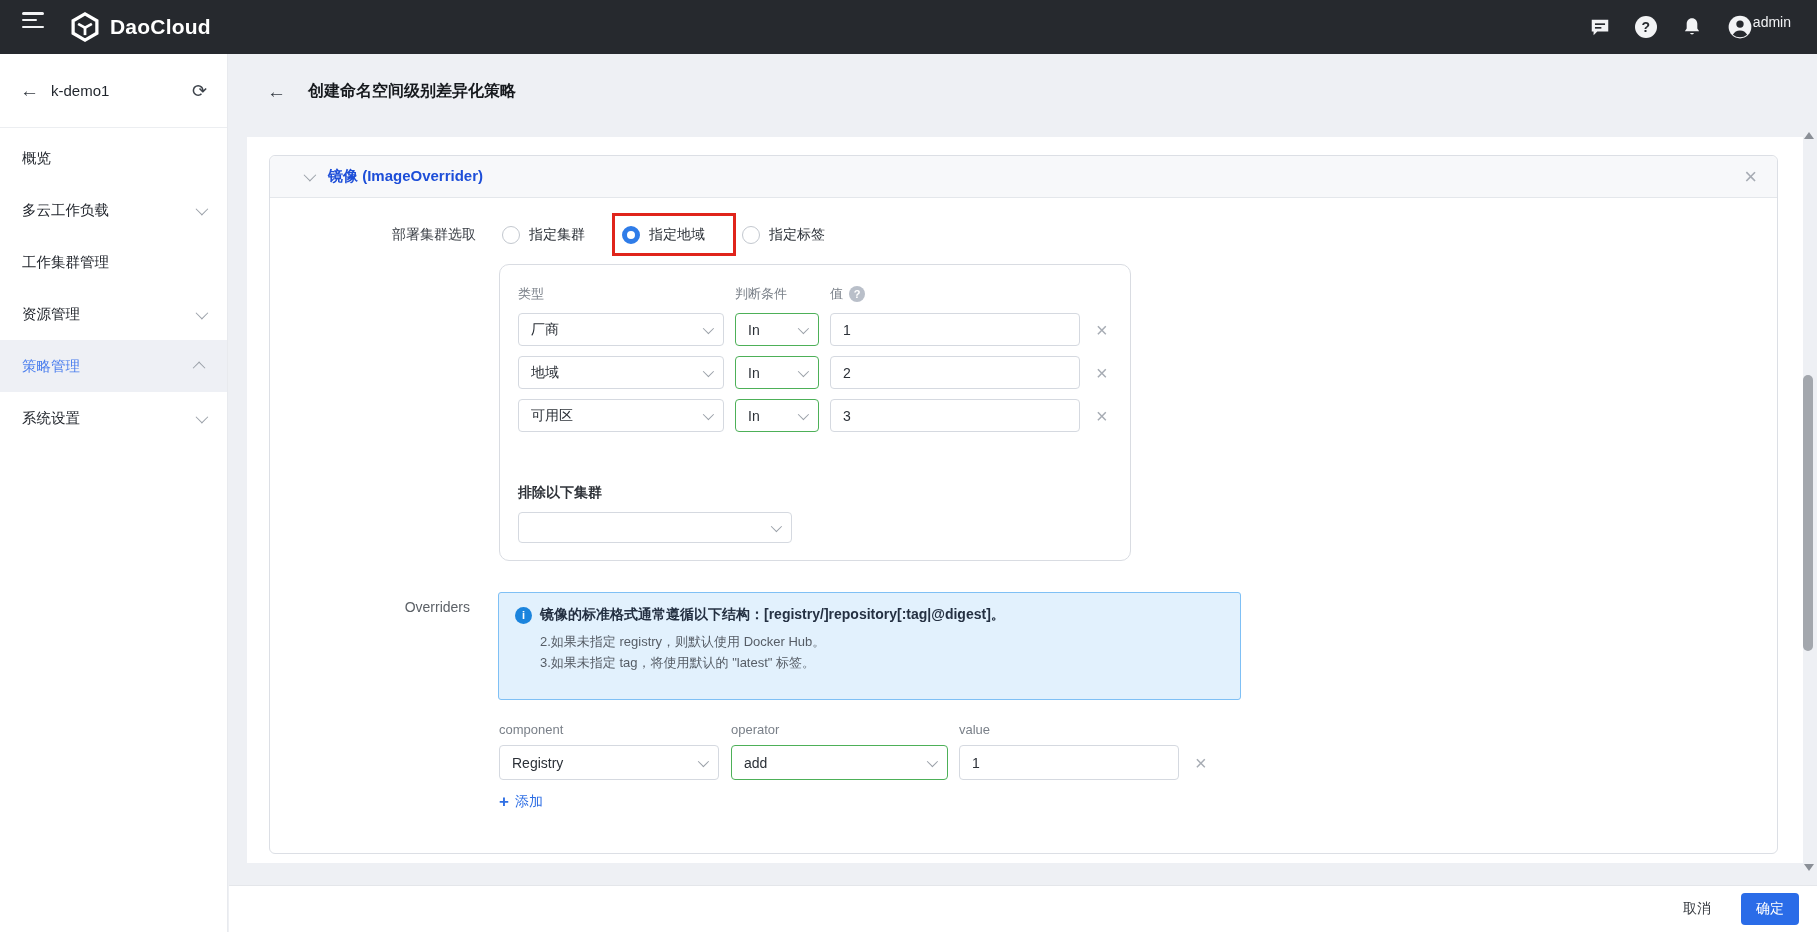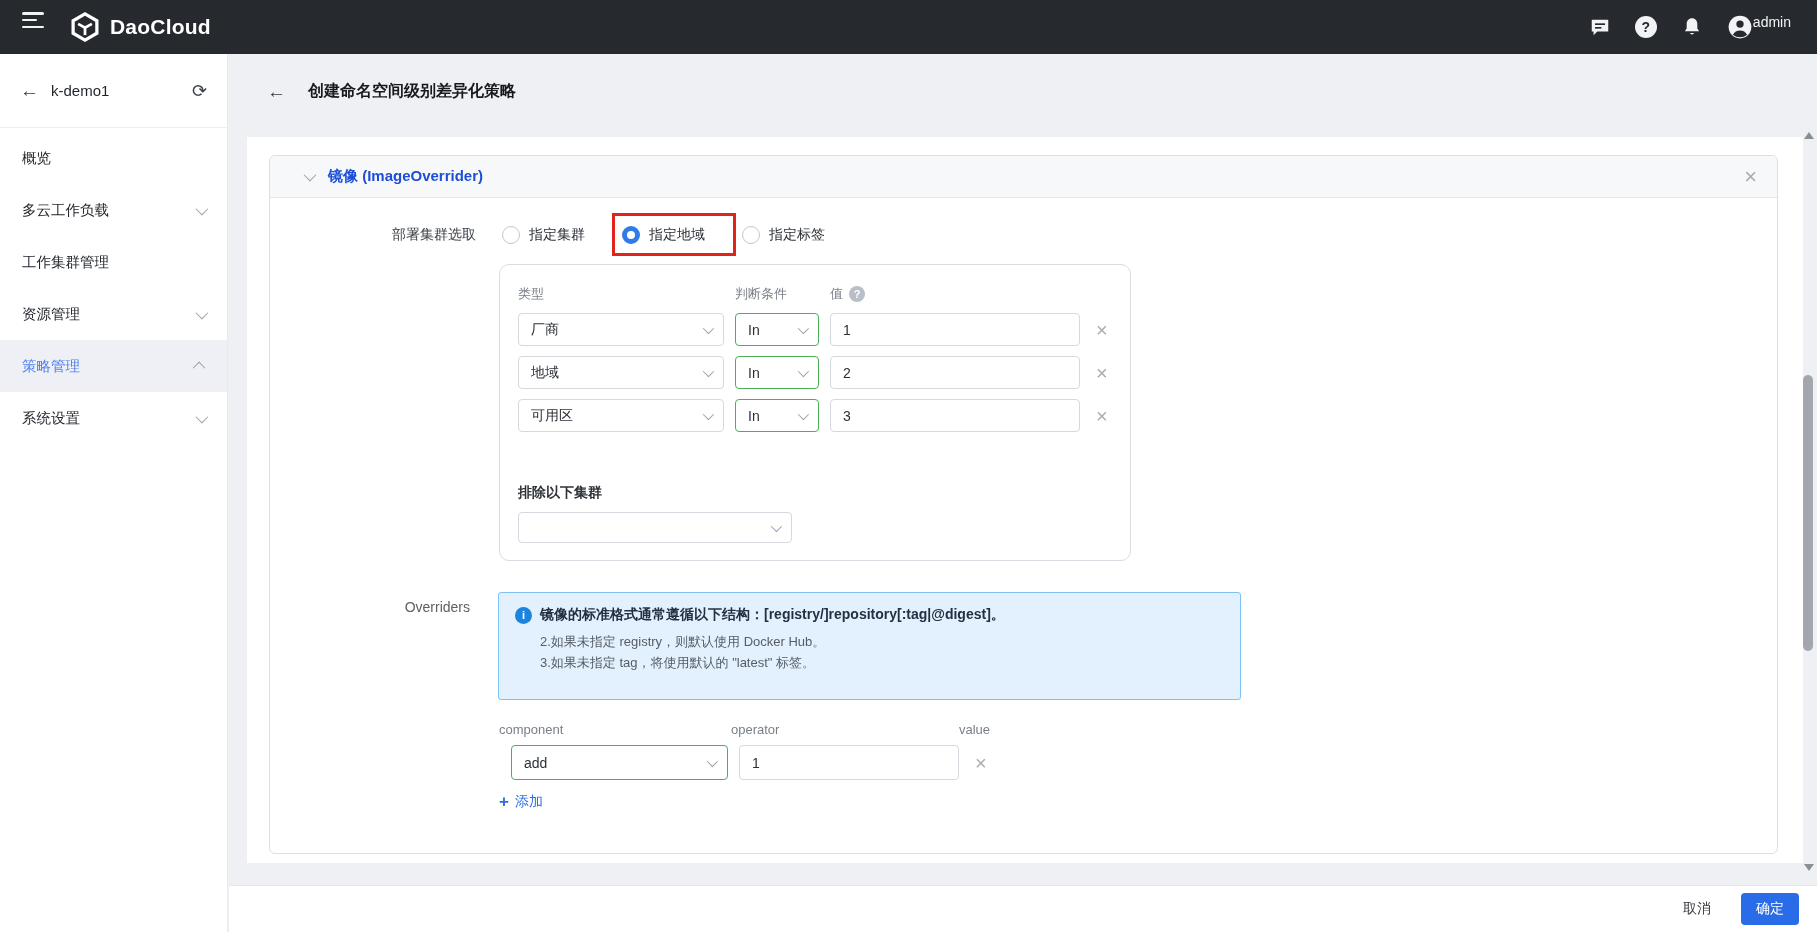--- a/index.html
+++ b/index.html
@@ -309,20 +309,24 @@
             <div>3.如果未指定 tag，将使用默认的 "latest" 标签。</div>
           </div>
         </div>
 
         <div class="kv-labels">
           <span class="l1">component</span>
           <span class="l2">operator</span>
           <span class="l3">value</span>
         </div>
         <div class="kv-row">
+          <div class="sel w-comp">
+            <span>Registry</span>
+            <span class="chev down"></span>
+          </div>
           <div class="sel green w-op">
             <span>add</span>
             <span class="chev down"></span>
           </div>
           <input class="txt-input w-kvval" value="1" style="">
           <span class="row-x">×</span>
         </div>
         <div class="add-link">
           <span class="add-plus">+</span>
           <span>添加</span>

